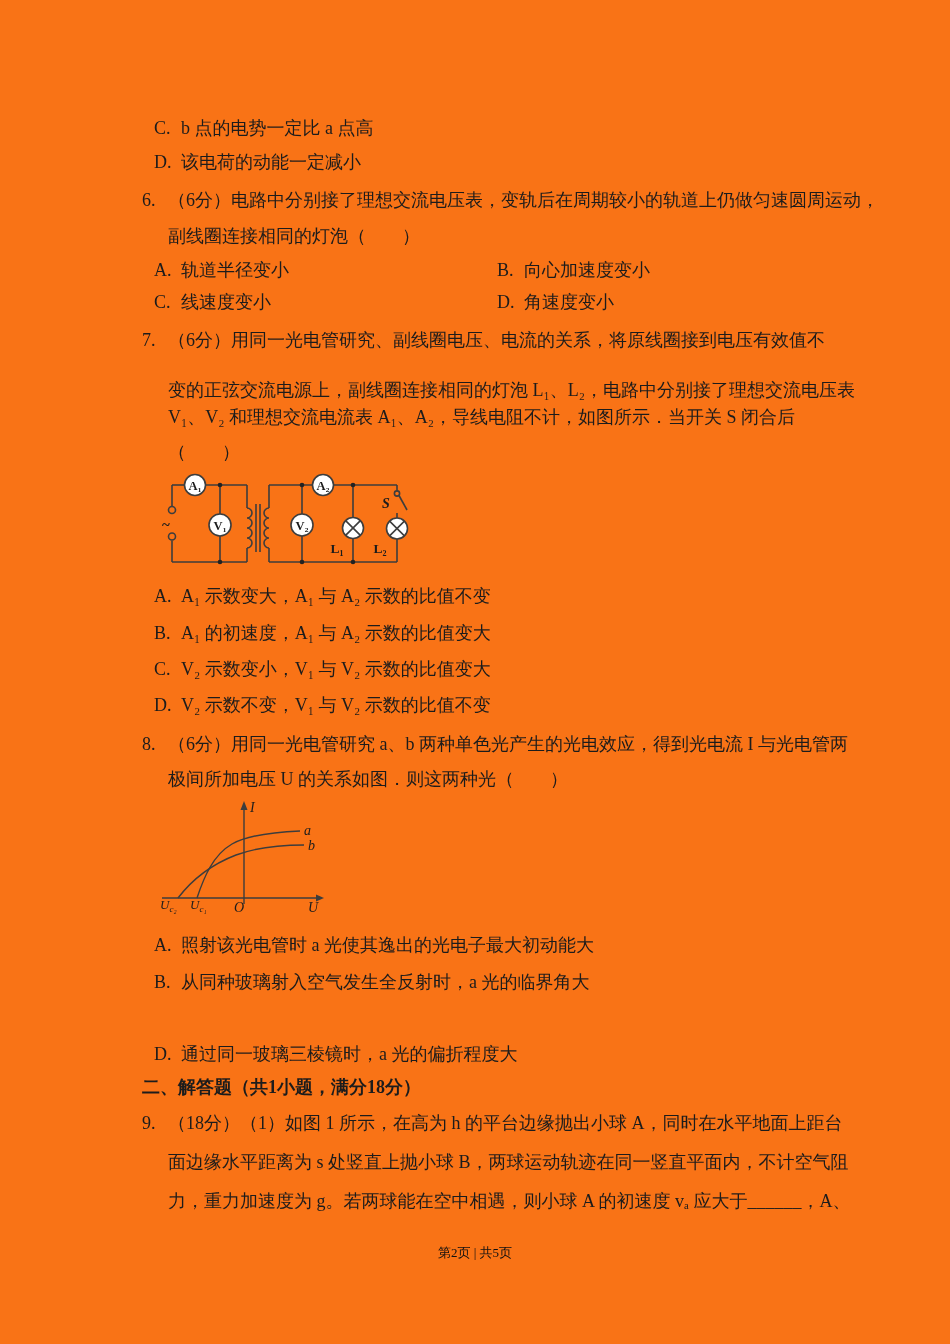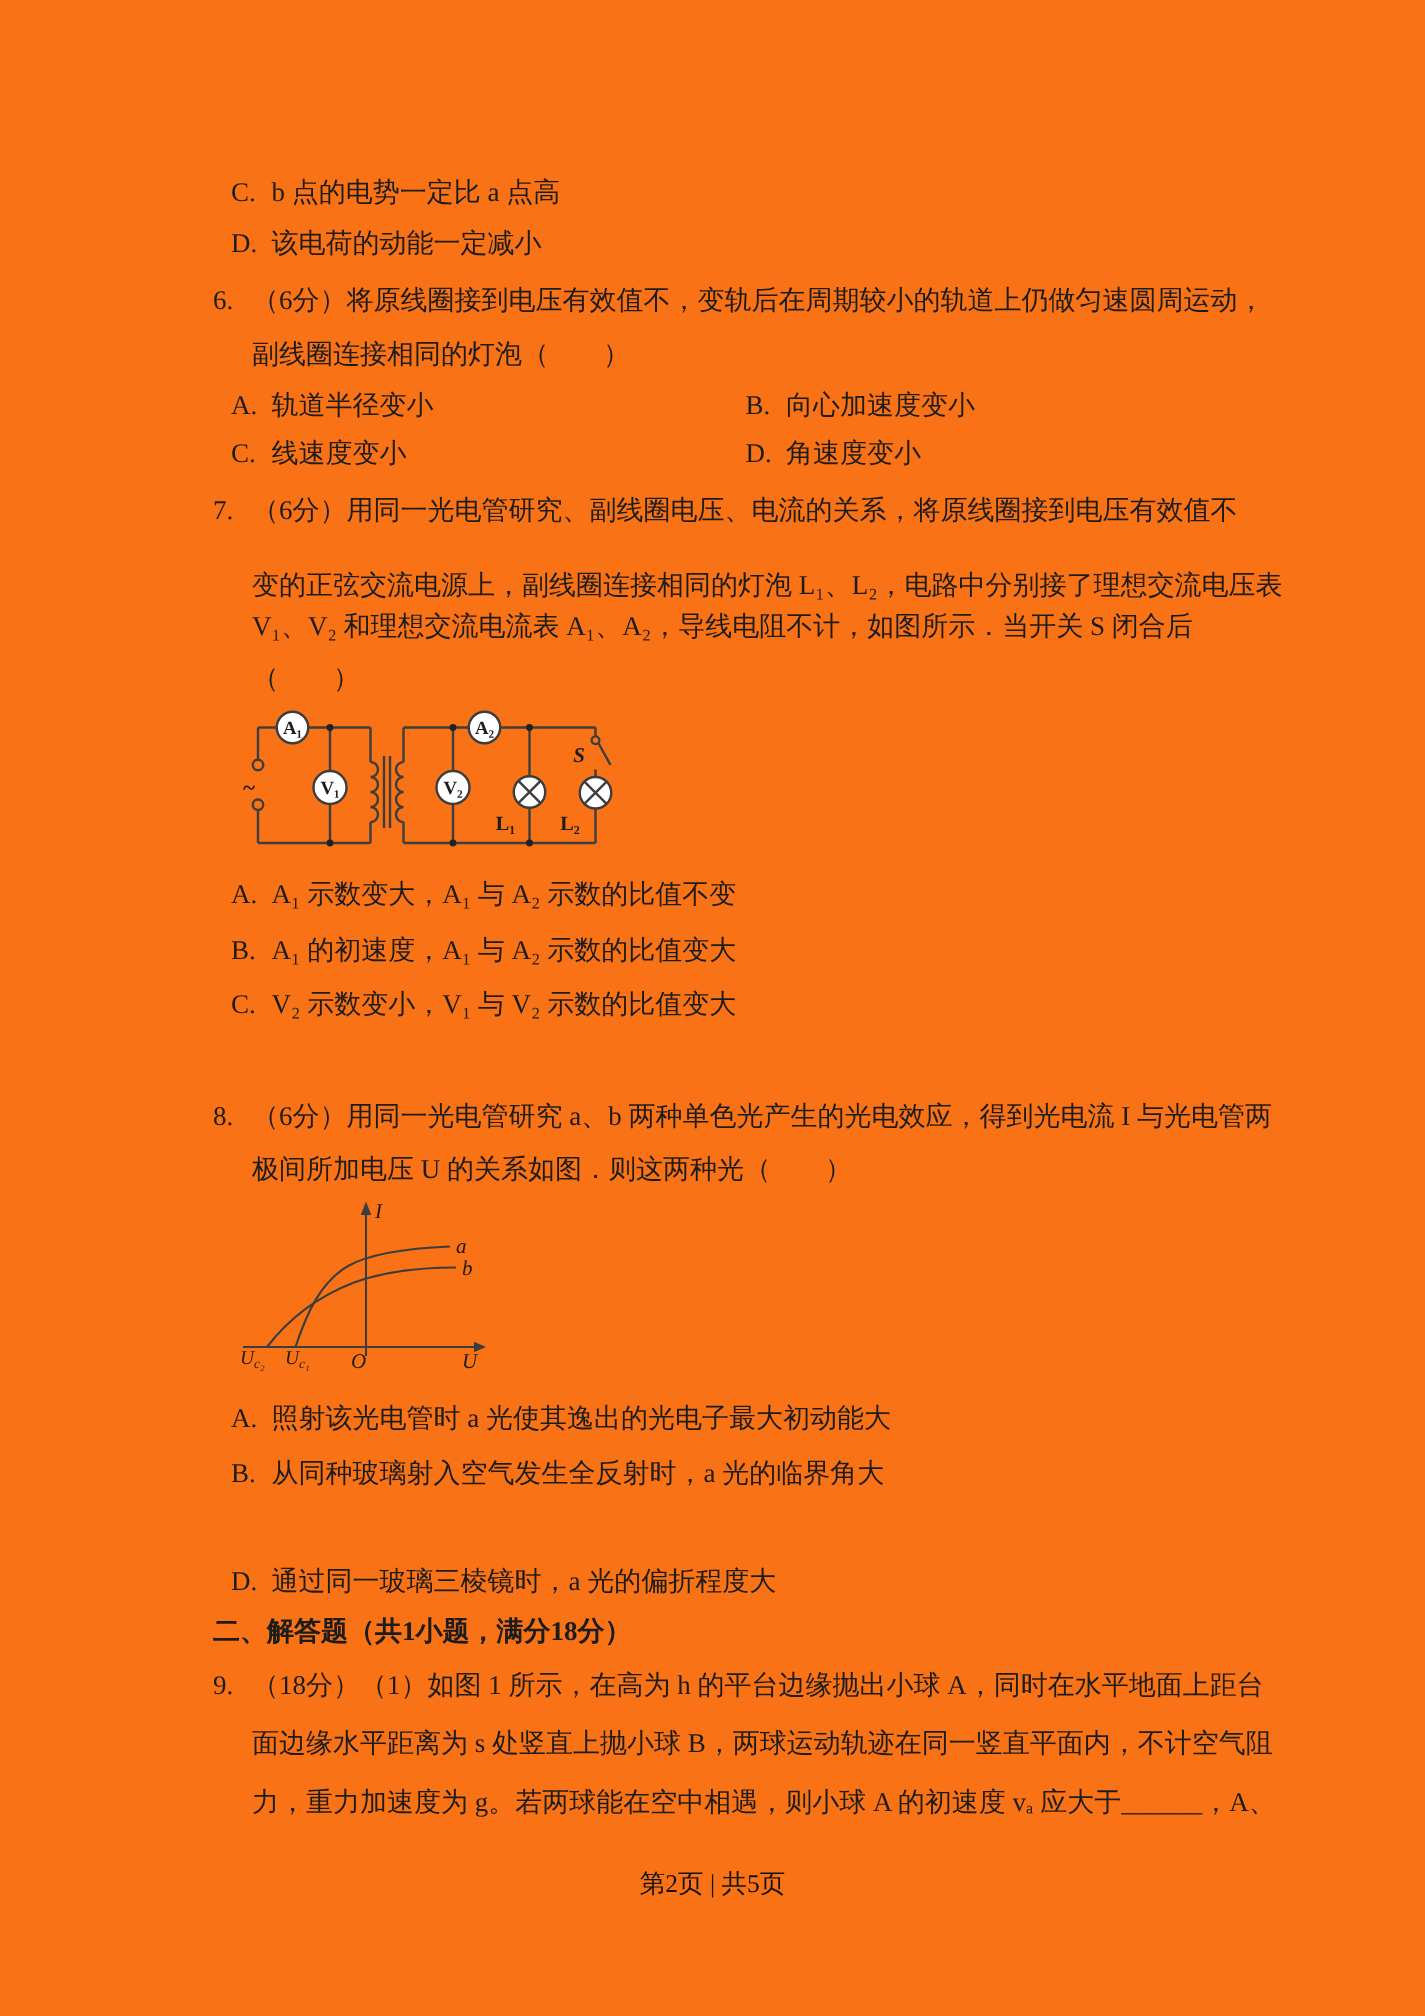--- a/index.html
+++ b/index.html
@@ -13,38 +13,38 @@
     color:#1c1c1c;
     overflow:hidden;
   }
   .ln{position:absolute;white-space:nowrap;height:26px;line-height:26px;}
   .num{display:inline-block;min-width:26px;}
   .olab{display:inline-block;min-width:27px;}
   .col{position:absolute;top:0;white-space:nowrap;}
   .bold{font-weight:bold;}
   .footer{
     position:absolute;top:1244px;left:0;width:100%;
-    text-align:center;font-size:17px;color:#111;
+    text-align:center;font-size:13px;color:#111;
   }
   svg text{font-family:"Liberation Serif","DejaVu Serif",serif;}
 </style>
 </head>
 <body>
 
 <div class="page">
 
   <div class="ln" style="left:154px;top:115px;">
     <span class="olab">C.</span><span>b 点的电势一定比 a 点高</span>
   </div>
   <div class="ln" style="left:154px;top:149px;">
     <span class="olab">D.</span><span>该电荷的动能一定减小</span>
   </div>
 
   <div class="ln" style="left:142px;top:187px;">
-    <span class="num">6.</span><span>（6分）将原线圈接到电压有效值不，变轨后在周期较小的轨道上仍做匀速圆周运动，</span>
+    <span class="num">6.</span><span>（6分）电路中分别接了理想交流电压表，变轨后在周期较小的轨道上仍做匀速圆周运动，</span>
   </div>
   <div class="ln" style="left:168px;top:223px;">
     <span>副线圈连接相同的灯泡（　　）</span>
   </div>
   <div class="ln" style="left:0;top:257px;width:950px;">
     <span class="col" style="left:154px;"><span class="olab">A.</span><span>轨道半径变小</span></span>
     <span class="col" style="left:497px;"><span class="olab">B.</span><span>向心加速度变小</span></span>
   </div>
   <div class="ln" style="left:0;top:289px;width:950px;">
     <span class="col" style="left:154px;"><span class="olab">C.</span><span>线速度变小</span></span>
@@ -137,20 +137,23 @@
 
   <div class="ln" style="left:154px;top:583px;">
     <span class="olab">A.</span><span>A₁ 示数变大，A₁ 与 A₂ 示数的比值不变</span>
   </div>
   <div class="ln" style="left:154px;top:620px;">
     <span class="olab">B.</span><span>A₁ 的初速度，A₁ 与 A₂ 示数的比值变大</span>
   </div>
   <div class="ln" style="left:154px;top:656px;">
     <span class="olab">C.</span><span>V₂ 示数变小，V₁ 与 V₂ 示数的比值变大</span>
   </div>
+  <div class="ln" style="left:154px;top:692px;">
+    <span class="olab">D.</span><span>V₂ 示数不变，V₁ 与 V₂ 示数的比值不变</span>
+  </div>
 
   <div class="ln" style="left:142px;top:731px;">
     <span class="num">8.</span><span>（6分）用同一光电管研究 a、b 两种单色光产生的光电效应，得到光电流 I 与光电管两</span>
   </div>
   <div class="ln" style="left:168px;top:766px;">
     <span>极间所加电压 U 的关系如图．则这两种光（　　）</span>
   </div>
 
   <svg style="position:absolute;left:158px;top:798px;" width="175" height="125" viewBox="0 0 175 125">
     <g stroke="#3d3d3d" stroke-width="1.4" fill="none">

